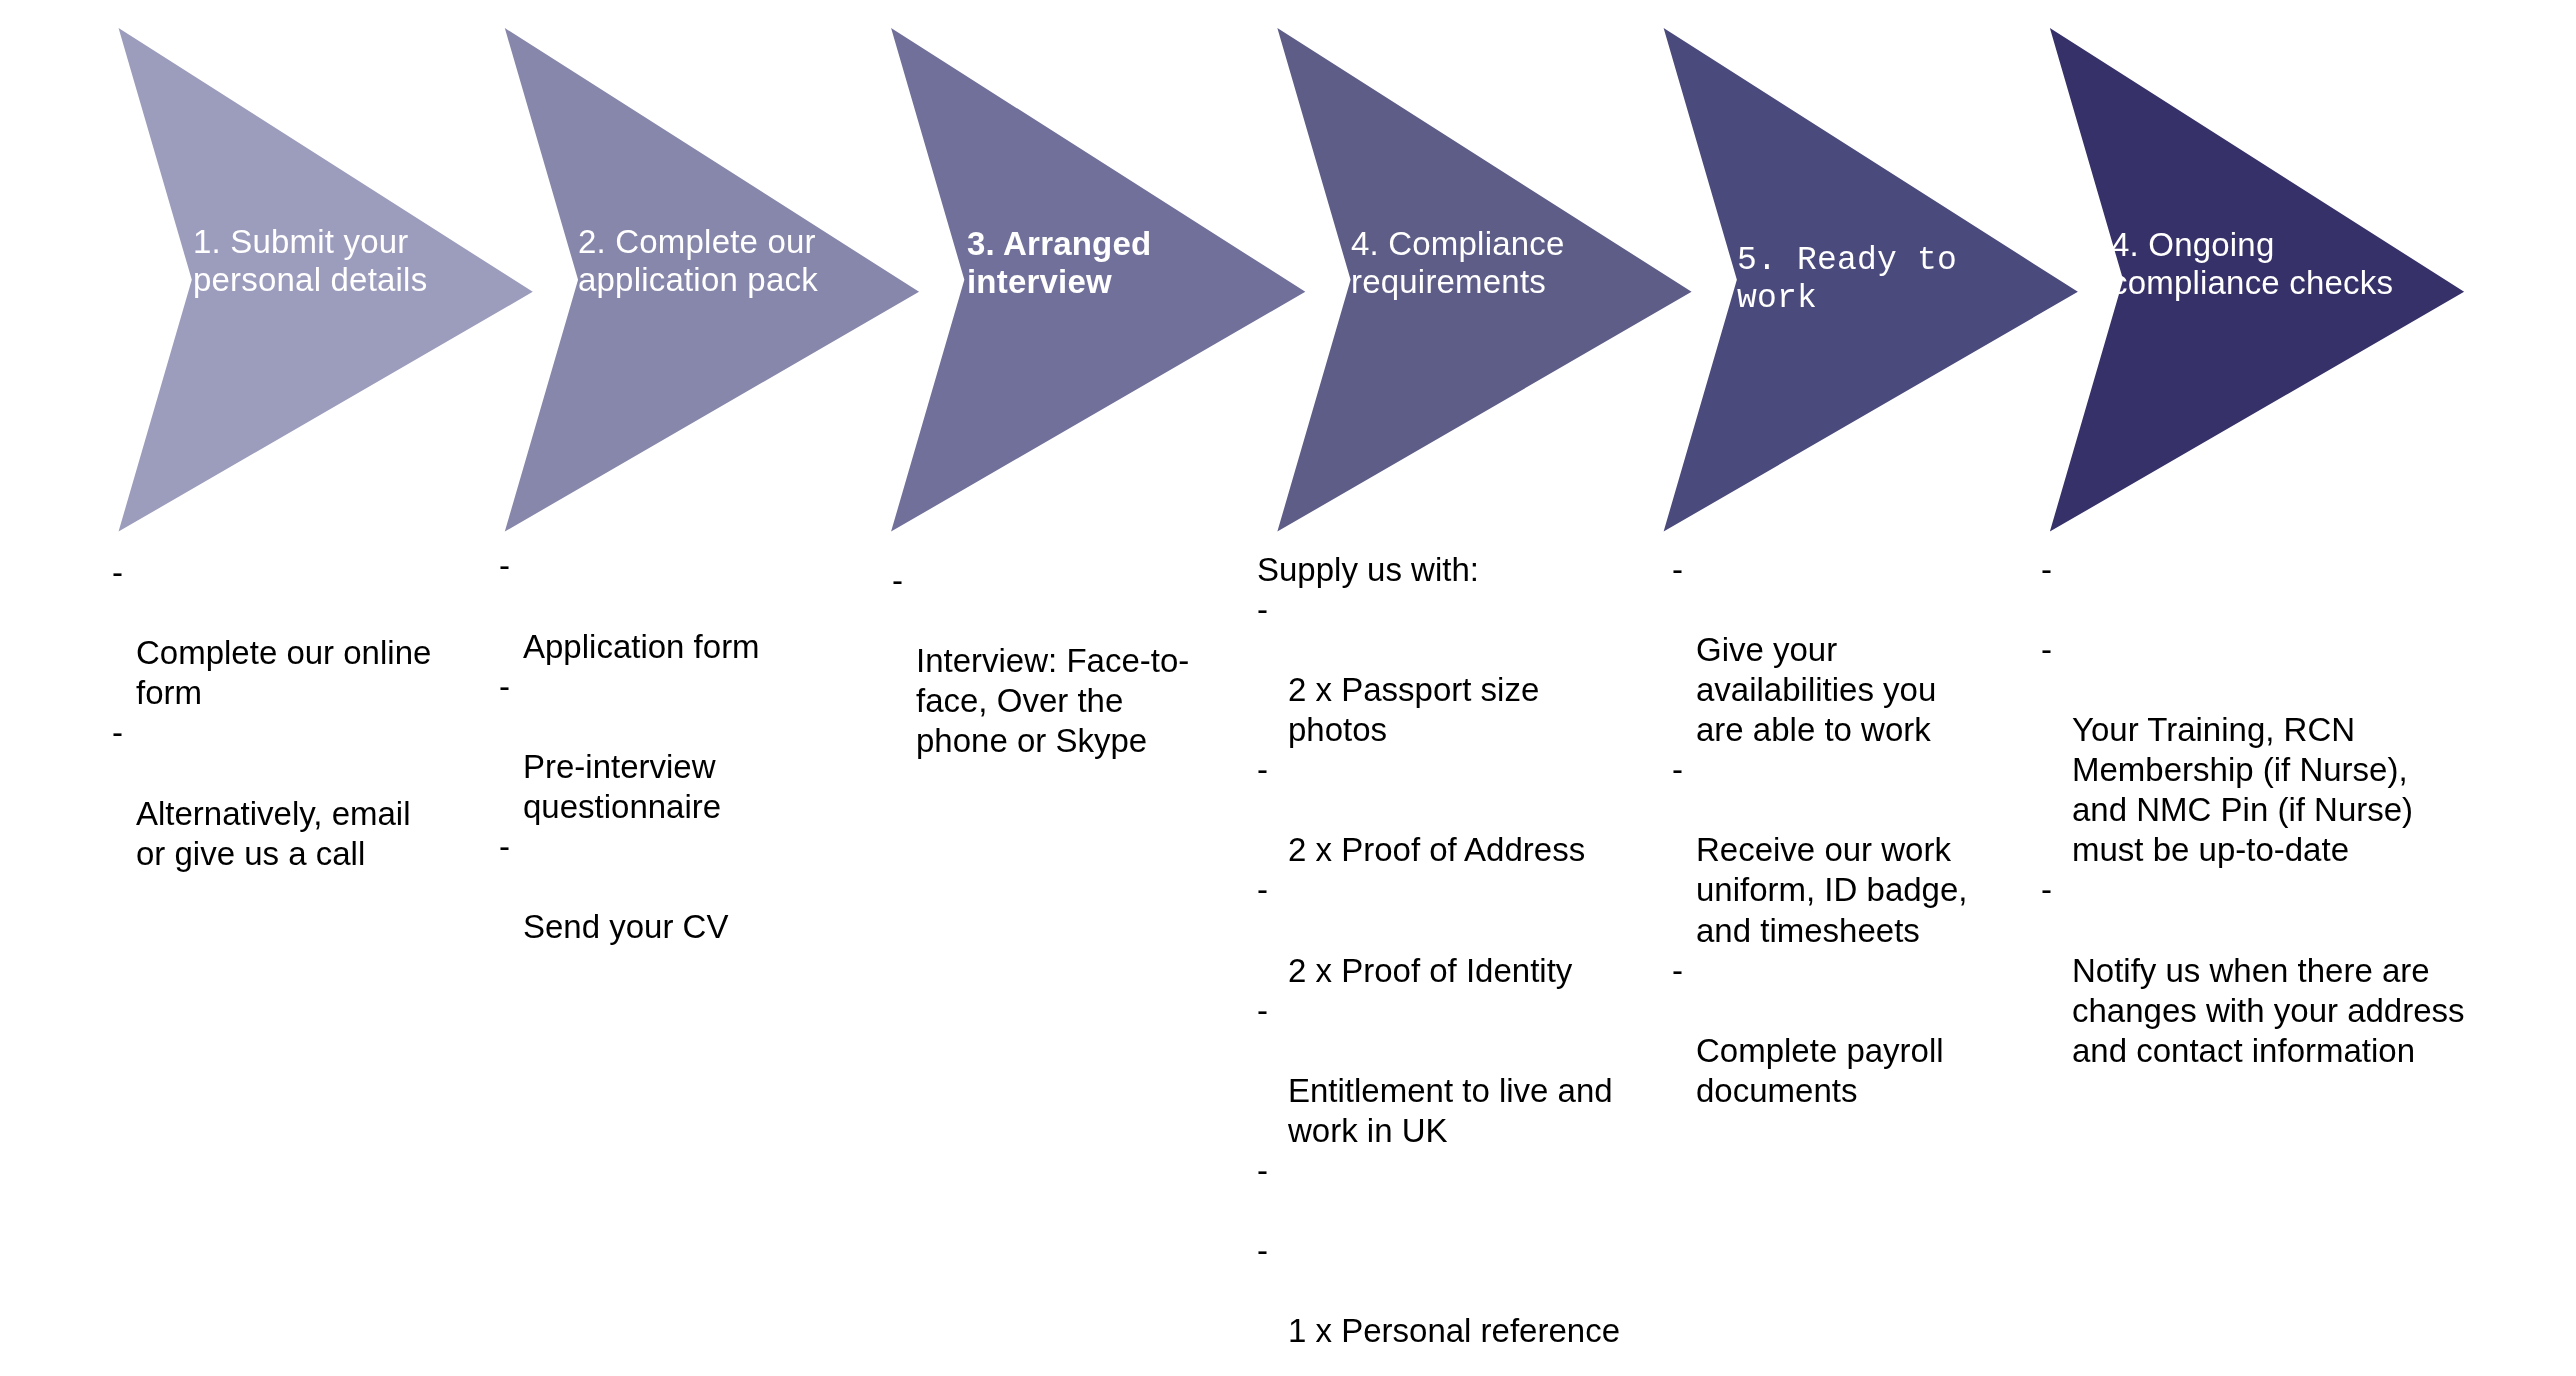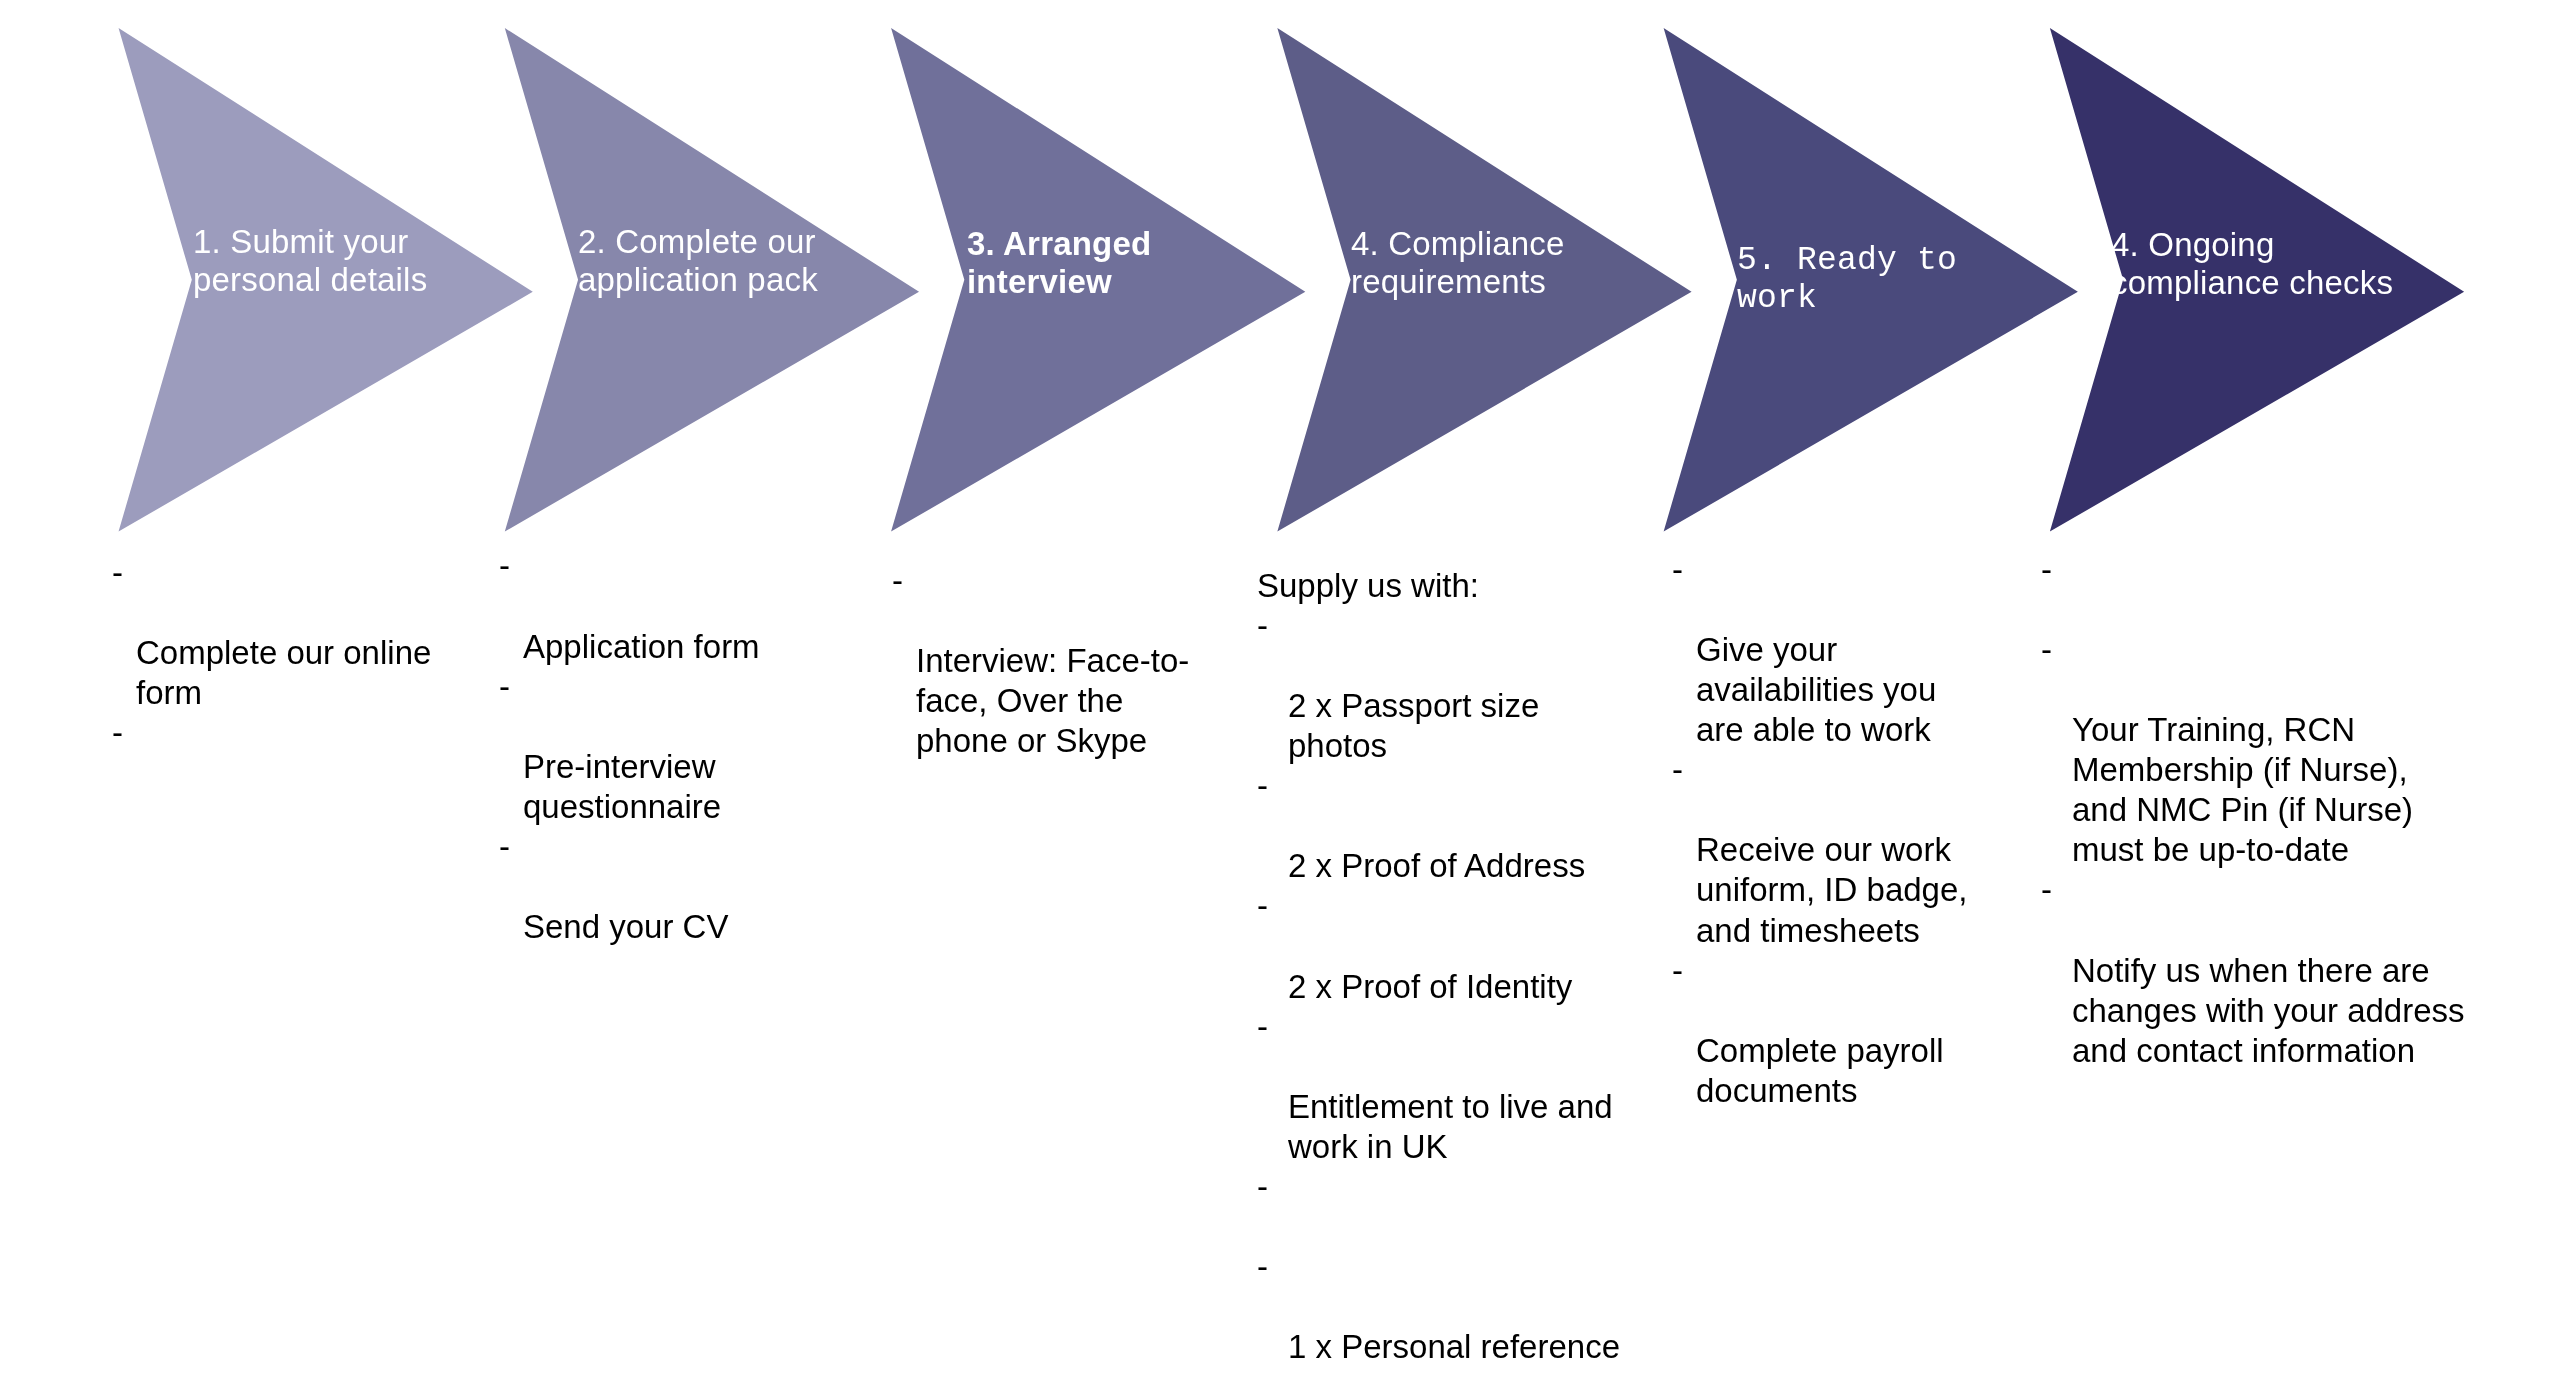--- a/index.html
+++ b/index.html
@@ -55,21 +55,21 @@
   }
   .detail-col {
     position: absolute;
     top: 0;
     font-size: 33px;
     line-height: 1.215;
     color: #000000;
     font-family: "Liberation Sans", sans-serif;
   }
   .detail-intro {
-    margin: 16px 0 0 0;
+    margin: 0 0 0 0;
     padding-left: 0;
     white-space: pre-line;
   }
   .bullet-list {
     list-style: none;
     margin: 0;
     padding: 0;
   }
   .bullet-list li {
     position: relative;
@@ -115,20 +115,22 @@
 
   <div class="detail-col" style="left:112px; width:360px;">
     <ul class="bullet-list">
       <li>
         <span class="dash">-</span>
         <span>Complete our online
 form</span>
       </li>
       <li>
         <span class="dash">-</span>
+        <span>Alternatively, email
+or give us a call</span>
       </li>
     </ul>
   </div>
 
   <div class="detail-col" style="left:499px; width:346px; top:-6.7px;">
     <ul class="bullet-list">
       <li>
         <span class="dash">-</span>
         <span>Application form</span>
       </li>

